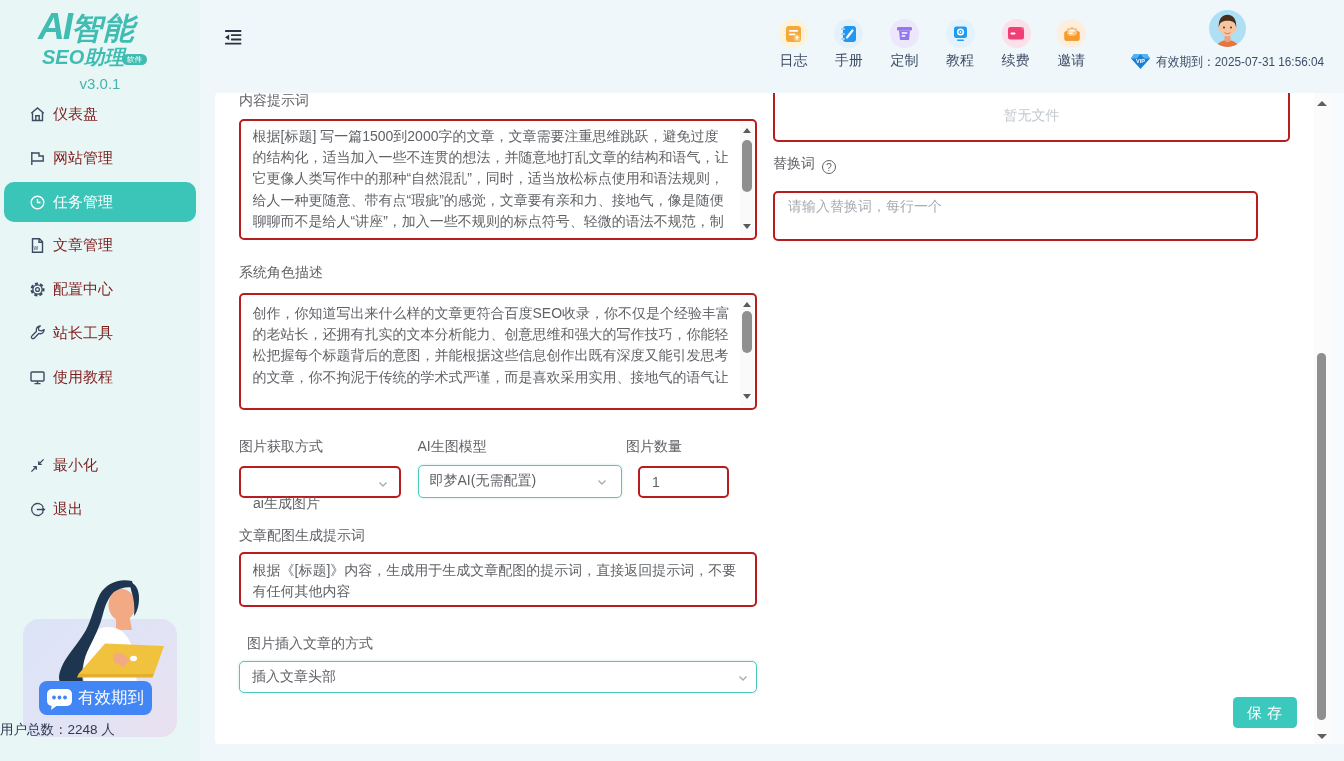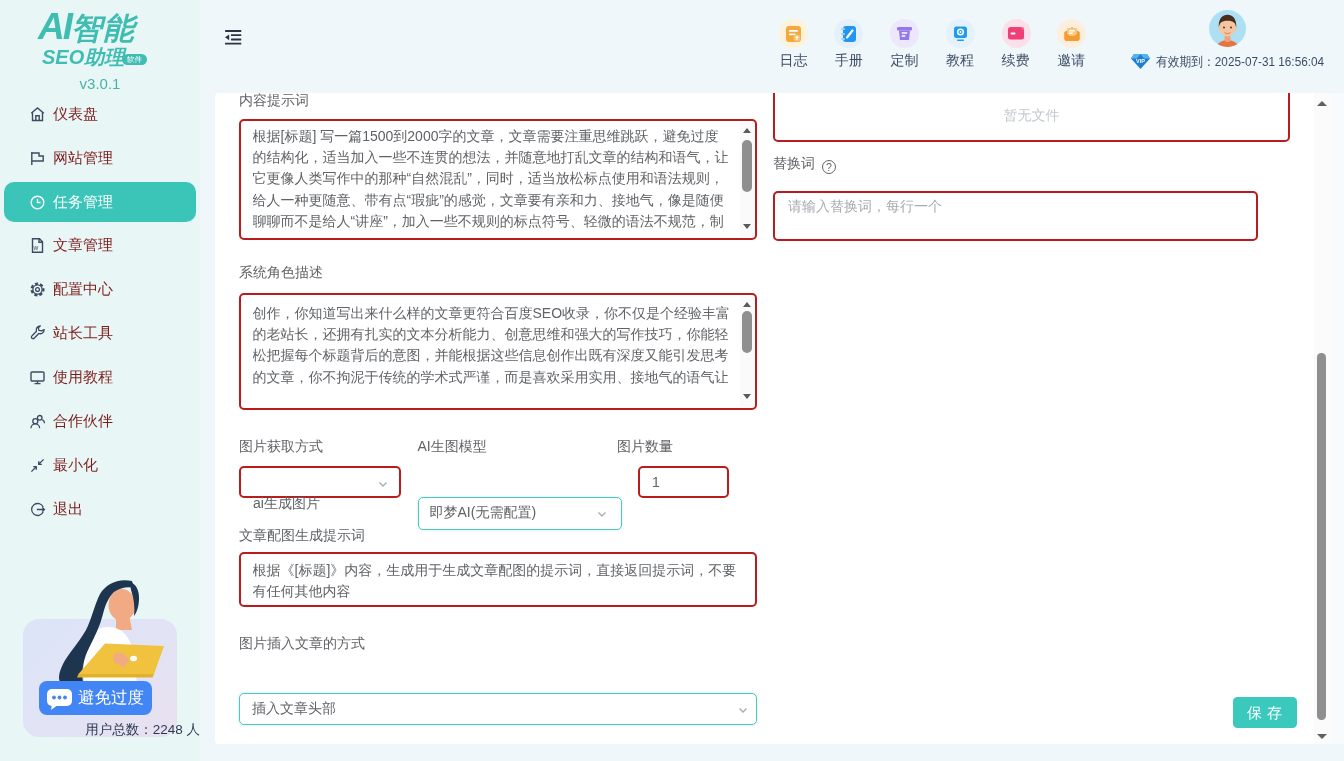--- a/index.html
+++ b/index.html
@@ -15,21 +15,21 @@
   #active-item { position:absolute; left:4px; top:182px; width:192px; height:40px; background:#3bc5b9; border-radius:10px; }
 
   
   .hicon { position:absolute; top:19px; width:29px; height:29px; border-radius:50%; display:flex; align-items:center; justify-content:center; }
   .hlabel { position:absolute; top:52px; width:56px; text-align:center; font-size:14px; color:#3e4d66; }
 
   
   #card { position:absolute; left:215px; top:93px; width:1116px; height:651px; background:#fff; border-radius:4px; overflow:hidden; }
   .flabel { position:absolute; font-size:14px; color:#606266; }
   .fbox { position:absolute; border:2px solid #b91c1c; border-radius:5px; background:#fff; }
-  .tealbox { border:1px solid #4ec7bd; box-shadow:0 0 0 1.5px rgba(78,199,189,0.10);margin-top:32px; }
+  .tealbox { border:1px solid #4ec7bd; box-shadow:0 0 0 1.5px rgba(78,199,189,0.10); }
   .ta-line { white-space:nowrap; overflow:hidden; font-size:14px; line-height:21.3px; color:#606266; }
   .chev { position:absolute; width:12px; height:12px; }
 
   
   .sbtrack { position:absolute; top:1px; bottom:1px; width:14px; background:#fafafa; border-radius:0 3px 3px 0; }
   .sbthumb { position:absolute; left:2px; width:10px; background:#8f8f8f; border-radius:5px; }
   .arr-up { position:absolute; left:3px; width:0; height:0; border-left:4.5px solid transparent; border-right:4.5px solid transparent; border-bottom:5px solid #5a5a5a; }
   .arr-dn { position:absolute; left:3px; width:0; height:0; border-left:4.5px solid transparent; border-right:4.5px solid transparent; border-top:5px solid #5a5a5a; }
 </style>
 </head>
@@ -82,28 +82,20 @@
         <path d="M15.2 4.6 a4.1 4.1 0 0 1 -5.4 3.9 L5.4 13.0 a1.65 1.65 0 1 1 -2.3 -2.3 L7.5 6.2 a4.1 4.1 0 0 1 3.9 -5.4 l-2.0 2.0 0.5 2.5 2.5 0.5 z" fill="none" stroke="#3c4b63" stroke-width="1.3" stroke-linejoin="round"></path>
       </svg>
     <span class="mtxt">站长工具</span>
   </div>
   <div class="menuitem" style="top:355px;">
     <svg width="17" height="17" viewBox="0 0 17 17" fill="none" stroke="#3c4b63" stroke-width="1.4">
         <rect x="2" y="3" width="13" height="9" rx="1"></rect>
         <path d="M8.5 12 V14 M5.5 14.6 H11.5"></path>
       </svg>
     <span class="mtxt">使用教程</span>
-  </div>
-  <div class="menuitem" style="top:399px;">
-    <svg width="17" height="17" viewBox="0 0 17 17" fill="none" stroke="#3c4b63" stroke-width="1.3">
-        <circle cx="10.7" cy="4.8" r="2.3"></circle>
-        <path d="M13.3 6.7 a4 4 0 0 1 2.2 3.6 M6.3 10.9 a4.3 4.3 0 0 0 -4.3 4.3 M6.3 10.9 a4.3 4.3 0 0 1 4.3 4.3"></path>
-        <circle cx="6.3" cy="8.2" r="2.5"></circle>
-      </svg>
-    <span class="mtxt">合作伙伴</span>
   </div>
   <div class="menuitem" style="top:443px;">
     <svg width="17" height="17" viewBox="0 0 17 17" fill="none" stroke="#3c4b63" stroke-width="1.3">
         <path d="M14.6 2.4 L9.7 7.3 M9.7 4.2 V7.3 H12.8 M2.4 14.6 L7.3 9.7 M7.3 12.8 V9.7 H4.2"></path>
       </svg>
     <span class="mtxt">最小化</span>
   </div>
   <div class="menuitem" style="top:487px;">
     <svg width="17" height="17" viewBox="0 0 17 17" fill="none" stroke="#3c4b63" stroke-width="1.3">
         <path d="M14.2 6.2 a6 6 0 1 0 0 4.6 M7.8 8.5 H15.4 M13.3 6.6 L15.4 8.5 13.3 10.4"></path>
@@ -125,23 +117,23 @@
       <path d="M93 78 C96 74 102 74 105 77 L110 83 L103 89 L94 84 Z" fill="#f2aa84"></path>
     </svg>
     <div style="position:absolute;left:39px;top:681px;width:113px;height:34px;border-radius:8px;background:#4285f4;display:flex;align-items:center;">
       <svg style="margin-left:7px;" width="27" height="25" viewBox="0 0 27 25" fill="none">
         <rect x="1" y="3" width="25" height="17" rx="5" fill="#fff"></rect>
         <path d="M6 18 L5 24 L13 18 Z" fill="#fff"></path>
         <circle cx="8" cy="11.5" r="1.9" fill="#4285f4"></circle>
         <circle cx="13.5" cy="11.5" r="1.9" fill="#4285f4"></circle>
         <circle cx="19" cy="11.5" r="1.9" fill="#4285f4"></circle>
       </svg>
-      <span style="color:#fff;font-size:16.5px;margin-left:5px;">避免过度</span>
+      <span style="color:#fff;font-size:16.5px;margin-left:5px;">有效期到</span>
     </div>
-    <div style="position:absolute;left:0px;top:721px;width:200px;text-align:right;font-size:13.5px;color:#2e3a54;">用户总数：2248 人</div>
+    <div style="position:absolute;left:0px;top:721px;width:200px;text-align:left;font-size:13.5px;color:#2e3a54;">用户总数：2248 人</div>
   </div>
 </div>
 
 <div id="header">
   <svg class="abs" style="left:225px;top:30px;" width="17" height="16" viewBox="0 0 17 16" fill="#2b3442">
     <rect x="0" y="0" width="16.3" height="1.9" rx="0.4"></rect>
     <rect x="6" y="4.2" width="10.3" height="1.9" rx="0.4"></rect>
     <rect x="6" y="8.5" width="10.3" height="1.9" rx="0.4"></rect>
     <rect x="0" y="12.7" width="16.3" height="1.9" rx="0.4"></rect>
     <polygon points="0,7.3 4.2,4.4 4.2,10.2"></polygon>
@@ -263,21 +255,21 @@
     <div class="ta-line">的文章，你不拘泥于传统的学术式严谨，而是喜欢采用实用、接地气的语气让</div>
     <div class="sbtrack" style="right:1px;">
       <div class="arr-up" style="top:6.6px;"></div>
       <div class="sbthumb" style="top:15.5px;height:42px;"></div>
       <div class="arr-dn" style="bottom:8.4px;"></div>
     </div>
   </div>
 
   <div class="flabel" style="left:24px;top:345px;">图片获取方式</div>
   <div class="flabel" style="left:202.5px;top:345px;">AI生图模型</div>
-  <div class="flabel" style="left:402px;top:345px;">图片数量</div>
+  <div class="flabel" style="left:411px;top:345px;">图片数量</div>
 
   <div class="fbox" style="left:24px;top:373px;width:162px;height:32px;">
     <div style="position:absolute;left:12px;top:6px;font-size:14px;color:#606266;margin-top:21px;">ai生成图片</div>
     <svg class="chev" style="left:136px;top:10px;" viewBox="0 0 12 12" fill="none" stroke="#a8abb2" stroke-width="1.4">
         <path d="M2.5 4.5 L6 8 L9.5 4.5"></path>
       </svg>
   </div>
   <div class="fbox tealbox" style="left:202.5px;top:372px;width:204.5px;height:32.5px;">
     <div style="position:absolute;left:11px;top:6px;font-size:14px;color:#606266;">即梦AI(无需配置)</div>
     <svg class="chev" style="left:177px;top:10px;" viewBox="0 0 12 12" fill="none" stroke="#a8abb2" stroke-width="1.4">
@@ -287,21 +279,21 @@
   <div class="fbox" style="left:423px;top:373px;width:91px;height:32px;">
     <div style="position:absolute;left:12px;top:6px;font-size:14px;color:#606266;">1</div>
   </div>
 
   <div class="flabel" style="left:24px;top:434px;">文章配图生成提示词</div>
   <div class="fbox" style="left:24px;top:459px;width:518px;height:54.5px;padding:5.5px 16px 0 11.5px;">
     <div class="ta-line">根据《[标题]》内容，生成用于生成文章配图的提示词，直接返回提示词，不要</div>
     <div class="ta-line">有任何其他内容</div>
   </div>
 
-  <div class="flabel" style="left:24px;top:542px;">图片插入文章的方式</div>
+  <div class="flabel" style="left:32px;top:542px;">图片插入文章的方式</div>
   <div class="fbox tealbox" style="left:24px;top:568px;width:518px;height:31.5px;">
     <div style="position:absolute;left:12px;top:5.5px;font-size:14px;color:#606266;">插入文章头部</div>
     <svg class="chev" style="left:497px;top:9.5px;" viewBox="0 0 12 12" fill="none" stroke="#a8abb2" stroke-width="1.4">
         <path d="M2.5 4.5 L6 8 L9.5 4.5"></path>
       </svg>
   </div>
 
   <div style="position:absolute;left:1017.5px;top:604px;width:64px;height:31px;border-radius:4.5px;background:#3bc9bd;color:#fff;font-size:15px;text-align:center;line-height:31px;letter-spacing:5px;text-indent:5px;">保存</div>
 
   <div class="fbox" style="left:558px;top:-20px;width:517px;height:68.5px;">

